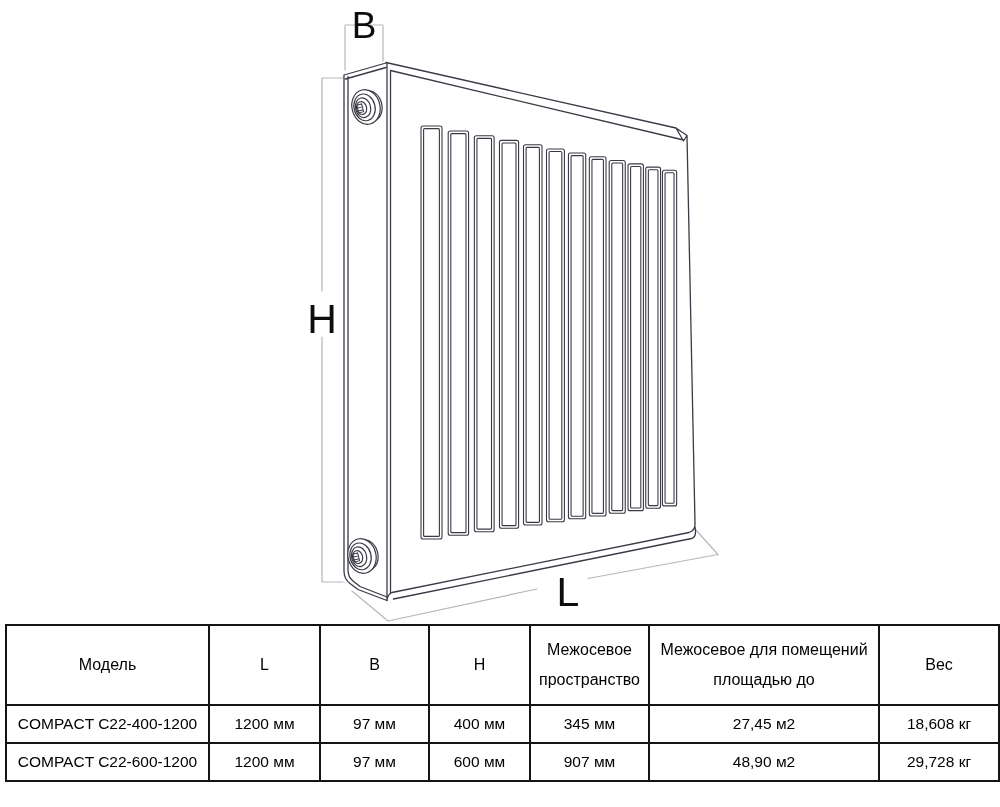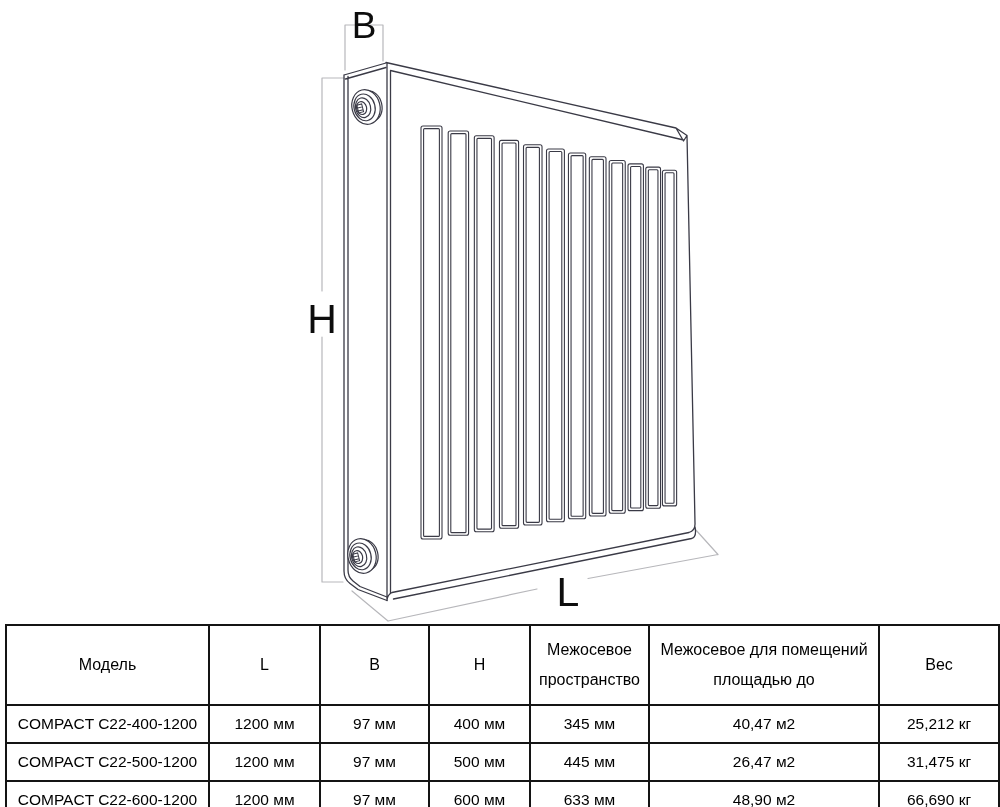--- a/index.html
+++ b/index.html
@@ -123,37 +123,28 @@
         <th>Вес</th>
       </tr>
     </thead>
     <tbody>
         <tr>
           <td>COMPACT C22-400-1200</td>
           <td>1200 мм</td>
           <td>97 мм</td>
           <td>400 мм</td>
           <td>345 мм</td>
-          <td>40,47 м2</td>
-          <td>25,212 кг</td>
-        </tr>
-        <tr>
-          <td>COMPACT C22-500-1200</td>
-          <td>1200 мм</td>
-          <td>97 мм</td>
-          <td>500 мм</td>
-          <td>445 мм</td>
-          <td>26,47 м2</td>
-          <td>31,475 кг</td>
+          <td>27,45 м2</td>
+          <td>18,608 кг</td>
         </tr>
         <tr>
           <td>COMPACT C22-600-1200</td>
           <td>1200 мм</td>
           <td>97 мм</td>
           <td>600 мм</td>
-          <td>633 мм</td>
+          <td>907 мм</td>
           <td>48,90 м2</td>
-          <td>66,690 кг</td>
+          <td>29,728 кг</td>
         </tr>
       </tbody>
   </table>
 
 </div>
 
 </body></html>

